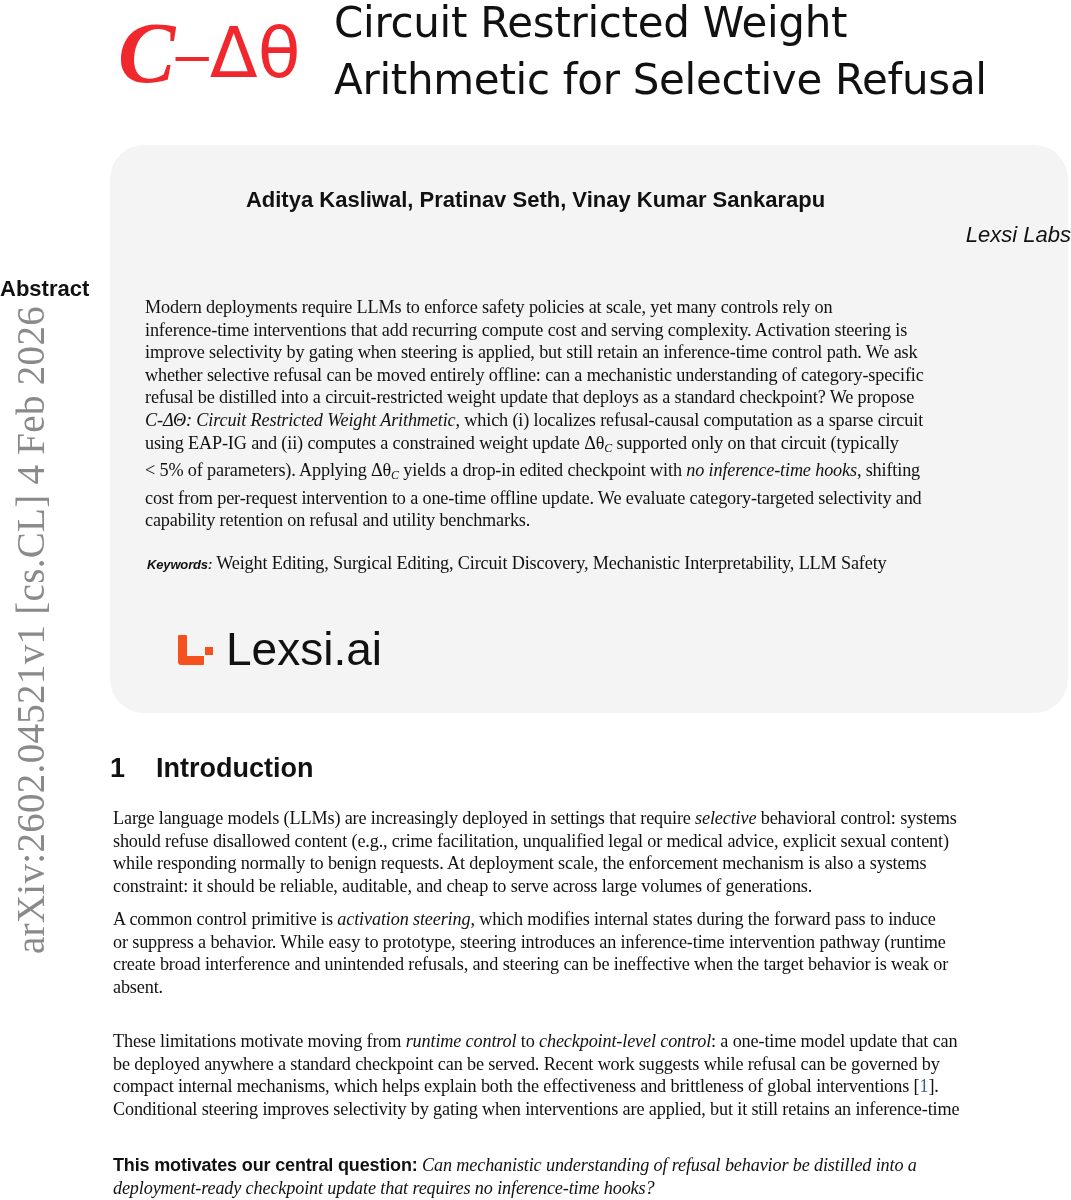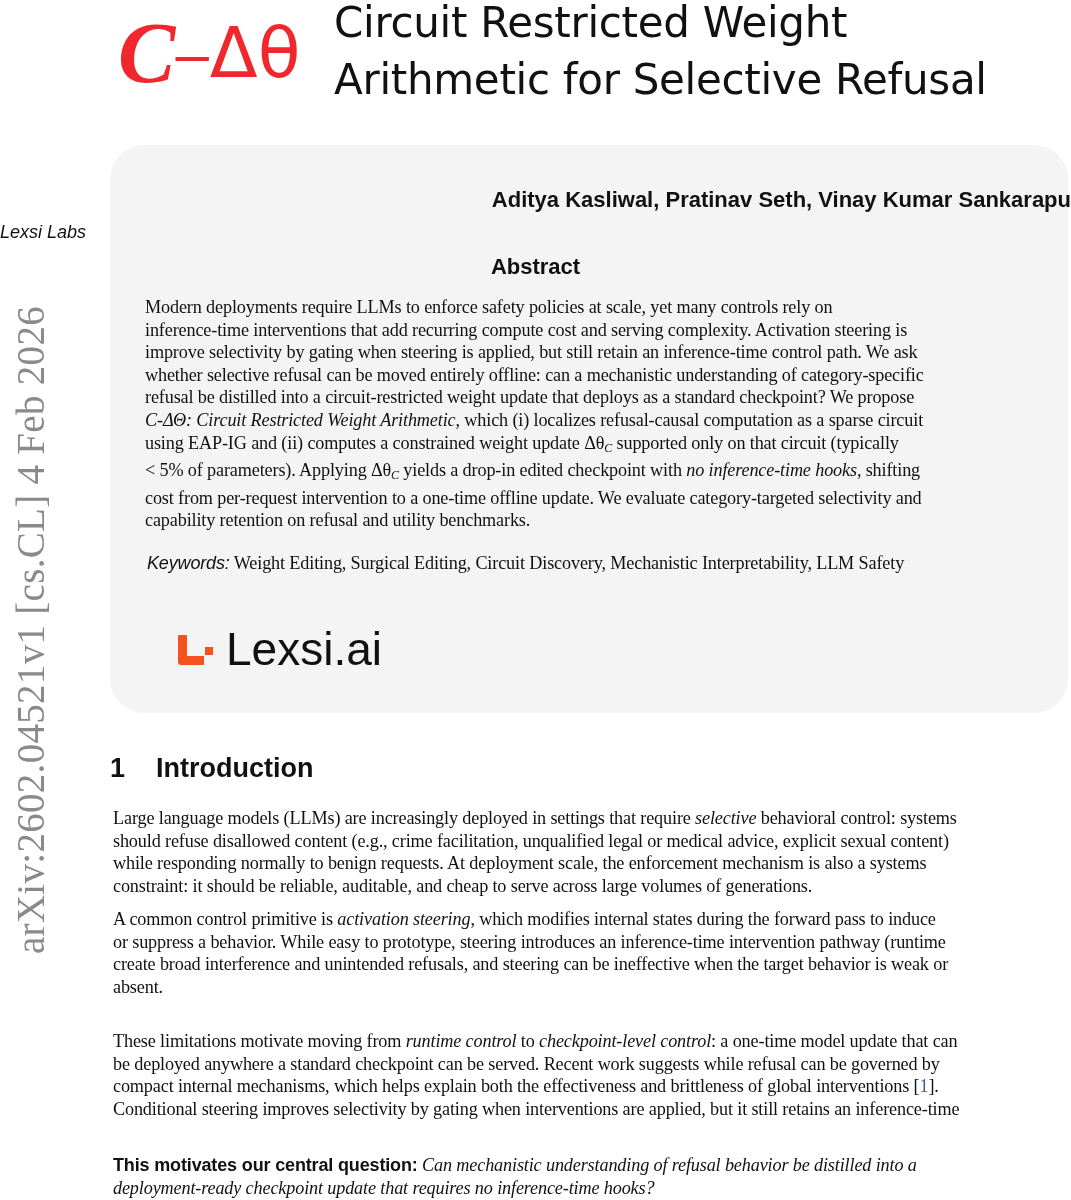--- a/index.html
+++ b/index.html
@@ -33,42 +33,42 @@
     font-family: "DejaVu Sans", sans-serif; font-size: 42px; line-height: 57px;
     color: #111; letter-spacing: -0.3px; font-weight: normal;
   }
 
   
   .card {
     position: absolute; left: 110px; top: 145px; width: 958px; height: 568px;
     background: #f4f4f4; border-radius: 34px;
   }
   .authors {
-    position: absolute; left: 0; right: 0; top: 187px; text-align: right;
+    position: absolute; left: 0; right: 0; top: 187px; text-align: center;
     font-family: "Liberation Sans", sans-serif; font-weight: bold; font-size: 22px;
   }
   .affil {
-    position: absolute; left: 0; right: 0; top: 222px; text-align: left;
-    font-family: "Liberation Sans", sans-serif; font-style: italic; font-size: 18px;
+    position: absolute; left: 0; right: 0; top: 222px; text-align: right;
+    font-family: "Liberation Sans", sans-serif; font-style: italic; font-size: 22px;
   }
   .abstract-h {
-    position: absolute; left: 0; right: 0; top: 254px; text-align: center;
+    position: absolute; left: 0; right: 0; top: 276px; text-align: left;
     font-family: "Liberation Sans", sans-serif; font-weight: bold; font-size: 22px;
   }
   .abstract-body {
     position: absolute; left: 145px; top: 296px; width: 892px;
     font-family: "Liberation Serif", serif; font-size: 18.2px; line-height: 22.6px;
     letter-spacing: -0.15px;
   }
   .abstract-body .ln { display: block; white-space: nowrap; }
   .keywords {
     position: absolute; left: 147px; top: 553px; white-space: nowrap;
     font-family: "Liberation Serif", serif; font-size: 18.2px; letter-spacing: -0.15px;
   }
-  .keywords .kw-label { font-family: "Liberation Sans", sans-serif; font-weight: normal; font-style: italic; font-size: 18px; }
+  .keywords .kw-label { font-family: "Liberation Sans", sans-serif; font-weight: bold; font-style: italic; font-size: 13px; }
   .lexsi {
     position: absolute; left: 178px; top: 622px; display: flex; align-items: center;
   }
   .lexsi-mark { position: relative; width: 36px; height: 32px; margin-right: 12px; }
   .lexsi-mark .v { position: absolute; left: 0; top: 2px; width: 9px; height: 30px; background: #f4511e; border-radius: 1px 1px 1px 4px; }
   .lexsi-mark .h { position: absolute; left: 0; top: 23px; width: 26px; height: 9px; background: #f4511e; border-radius: 0 0 1px 4px; }
   .lexsi-mark .sq { position: absolute; left: 27px; top: 14px; width: 8px; height: 8px; background: #f4511e; }
   .lexsi-word { font-family: "Liberation Sans", sans-serif; font-size: 46px; color: #111; letter-spacing: 0px; }
 
   

